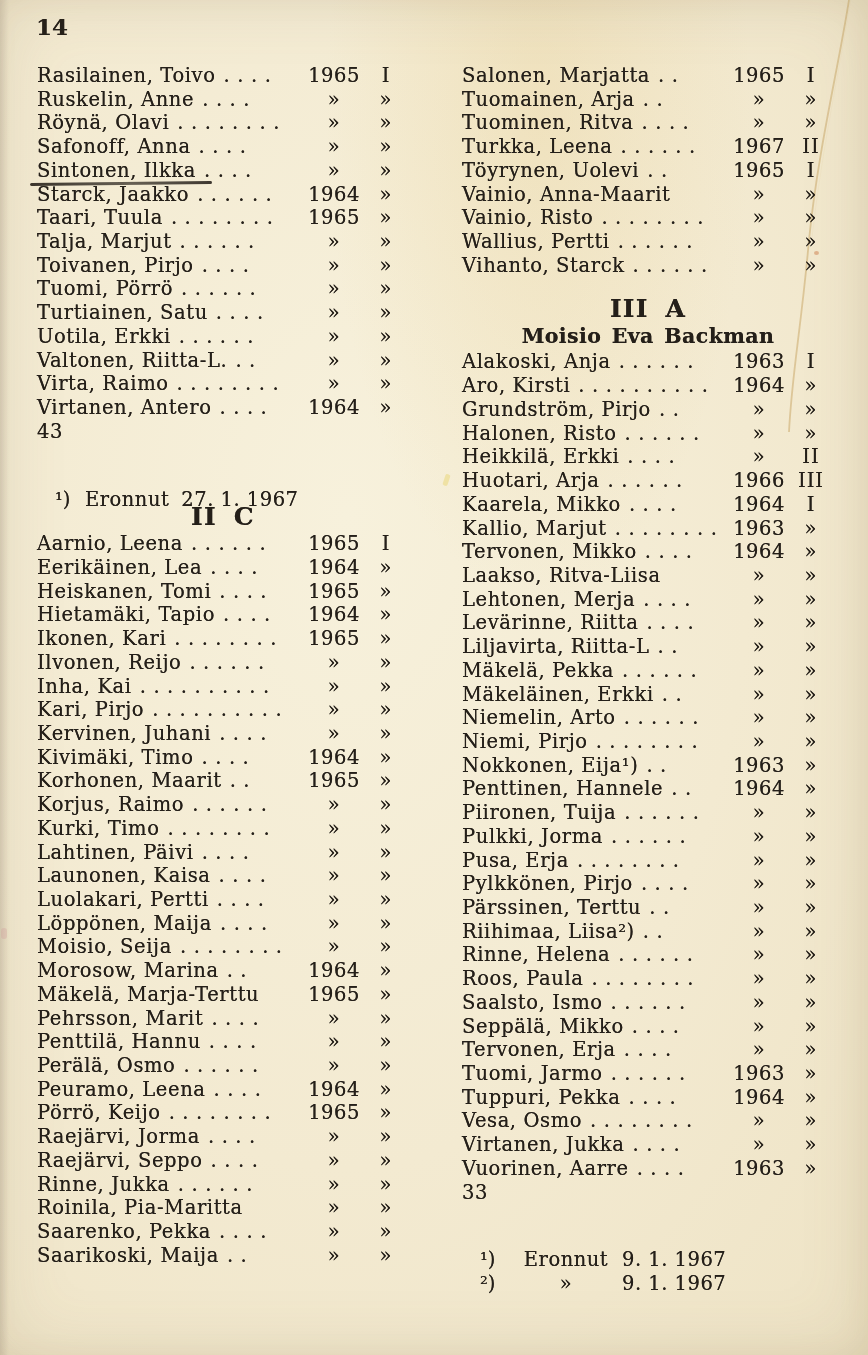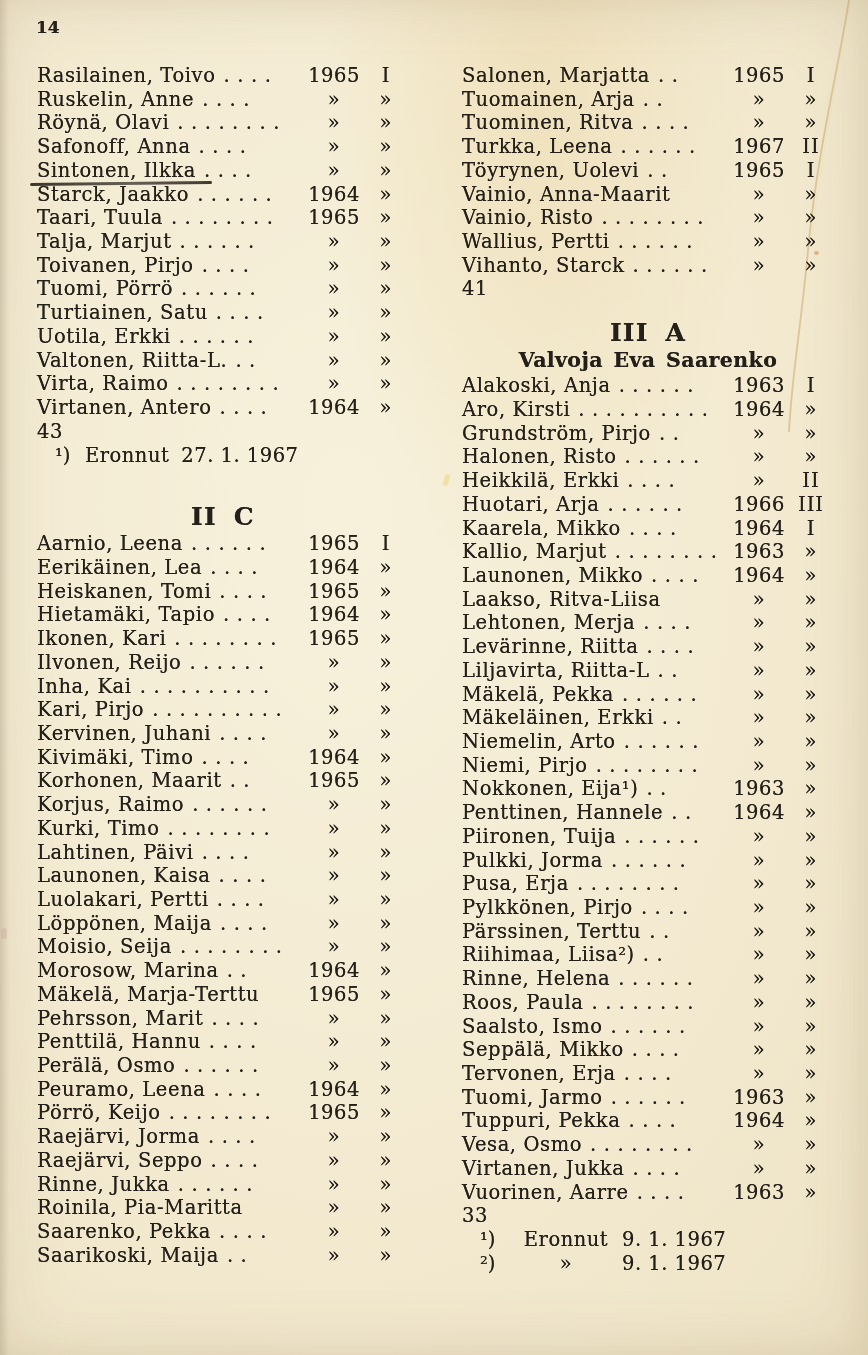--- a/index.html
+++ b/index.html
@@ -14,34 +14,34 @@
       linear-gradient(90deg, rgba(125,108,96,.20), rgba(125,108,96,0) 9px),
       radial-gradient(ellipse at 62% 8%, rgba(226,196,124,.25) 0%, rgba(226,196,124,0) 28%),
       radial-gradient(ellipse at 40% 38%, #f7f1dc 0%, #f3ead1 55%, #eee3c5 100%);
   }
   .page::after{
     content:"";position:absolute;inset:0;pointer-events:none;
     box-shadow:inset 0 0 70px rgba(122,100,66,.14), inset -6px 0 26px rgba(150,122,80,.08);
   }
   .txt{ text-shadow:0 0 .45px rgba(36,31,25,.85); }
   .page-number{
-    position:absolute;left:36px;top:14px;font-size:17px;line-height:26px;font-weight:700;
+    position:absolute;left:36px;top:14px;font-size:23px;line-height:26px;font-weight:700;
   }
   .col{position:absolute;top:64px;width:372px;}
   .col-left{left:37px;}
   .col-right{left:462px;}
   .row{display:flex;align-items:baseline;height:23.72px;line-height:23.72px;font-size:19.5px;white-space:nowrap;}
   .nm{flex:0 0 auto;letter-spacing:.6px;}
   .dots{flex:1 1 auto;overflow:hidden;padding-left:8px;letter-spacing:7.5px;}
   .yr{flex:0 0 58px;text-align:center;letter-spacing:.5px;}
   .mk{flex:0 0 46px;text-align:center;letter-spacing:1px;}
   .total-row{height:23.72px;line-height:23.72px;font-size:19.5px;letter-spacing:.5px;}
   .fn-row{display:flex;align-items:baseline;height:23.72px;line-height:23.72px;font-size:19.5px;padding-left:18px;white-space:nowrap;}
   .fn-marker{flex:0 0 30px;}
-  .fn-word{flex:0 0 112px;text-align:center;letter-spacing:.5px;}
+  .fn-word{flex:0 0 112px;text-align:center;letter-spacing:.5px;margin-top:44px;}
   .fn-left .fn-word{flex:0 0 auto;text-align:left;margin-right:12px;}
   .fn-date{letter-spacing:.5px;}
   .class-title{margin-top:36px;text-align:center;font-weight:700;font-size:25px;line-height:27px;letter-spacing:1.2px;word-spacing:7px;}
   .col-right .class-title{margin-top:18px;}
   .supervisor{margin-top:8px;text-align:center;font-weight:700;font-size:20.5px;line-height:24px;letter-spacing:.4px;word-spacing:3px;}
   .col-right .supervisor{margin-top:2px;}
   .roster-class{margin-top:2px;}
   .hand-underline{position:relative;}
   .hand-underline::after{
     content:"";position:absolute;left:-7px;right:-16px;bottom:-2.5px;height:3.4px;border-radius:2px;
@@ -467,23 +467,22 @@
           <span class="mk">»</span>
         </div>
 
         <div class="row">
           <span class="nm">Vihanto, Starck</span>
           <span class="dots">......</span>
           <span class="yr">»</span>
           <span class="mk">»</span>
         </div>
       </div>
-    <div class="total-row">41</div>
     <div class="class-title">III A</div>
-    <div class="supervisor">Valvoja Eva Saarenko</div>
+    <div class="supervisor">Moisio Eva Backman</div>
     <div class="roster roster-class">
 
         <div class="row">
           <span class="nm">Alakoski, Anja</span>
           <span class="dots">......</span>
           <span class="yr">1963</span>
           <span class="mk">I</span>
         </div>
 
         <div class="row">
@@ -529,21 +528,21 @@
         </div>
 
         <div class="row">
           <span class="nm">Kallio, Marjut</span>
           <span class="dots">........</span>
           <span class="yr">1963</span>
           <span class="mk">»</span>
         </div>
 
         <div class="row">
-          <span class="nm">Launonen, Mikko</span>
+          <span class="nm">Tervonen, Mikko</span>
           <span class="dots">....</span>
           <span class="yr">1964</span>
           <span class="mk">»</span>
         </div>
 
         <div class="row">
           <span class="nm">Laakso, Ritva-Liisa</span>
           <span class="dots"></span>
           <span class="yr">»</span>
           <span class="mk">»</span>

